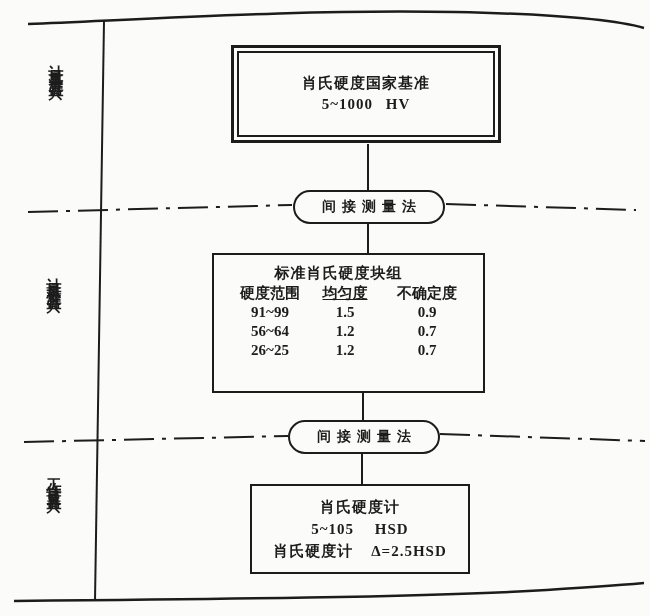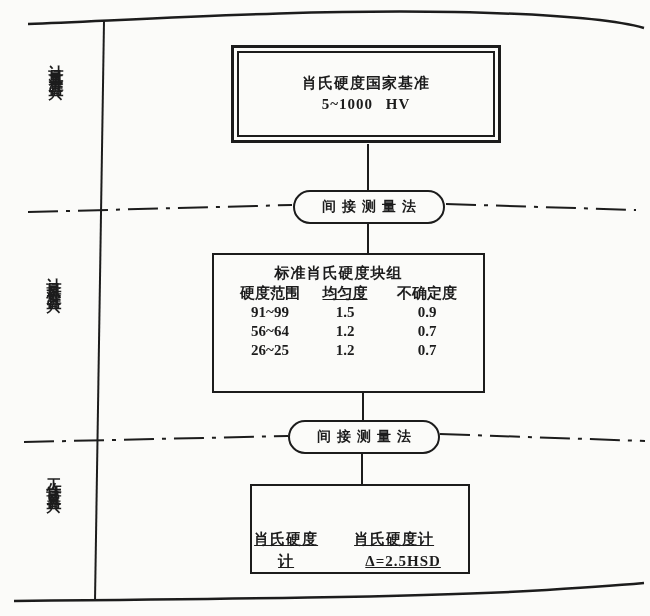--- a/index.html
+++ b/index.html
@@ -44,23 +44,23 @@
     letter-spacing: 1px;
   }
   
   .sbox, .wbox {
     position: absolute;
     border: 2px solid var(--ink);
     background: var(--paper);
     font-size: 15px; font-weight: 700; line-height: 19px;
   }
   .wbox {
-    display: flex; flex-direction: row;
-    align-items: flex-end; justify-content: center;
-    text-align: center; line-height: 22px; letter-spacing: 1px; text-decoration: underline;
+    display: flex; flex-direction: column;
+    align-items: center; justify-content: center;
+    text-align: center; line-height: 22px; letter-spacing: 1px;
   }
   .sbox-title { text-align: center; margin: 9px 40px 0 20px; letter-spacing: 1px; }
   .blocks-table { margin: 1px 0 0 14px; width: 248px; border-collapse: collapse; }
   .blocks-table td { text-align: center; padding: 0; line-height: 19px; }
   .blocks-table .c1 { width: 84px; }
   .blocks-table .c2 { width: 66px; text-decoration: underline; }
   .blocks-table .c3 { width: 98px; }
   
   .oval {
     position: absolute;
@@ -135,16 +135,17 @@
     </tbody>
   </table>
 </div>
 
 <div class="oval" style="left:288px; top:420px; width:152px; height:34px;">
   <span>间接测量法</span>
 </div>
 
 <div class="wbox" style="left:250px; top:484px; width:220px; height:90px;">
   <div>肖氏硬度计</div>
+  <div class="wider-space">5~105 HSD</div>
   <div class="gap-row">
     <span>肖氏硬度计</span><span>Δ=2.5HSD</span>
   </div>
 </div>
 
 </body></html>

